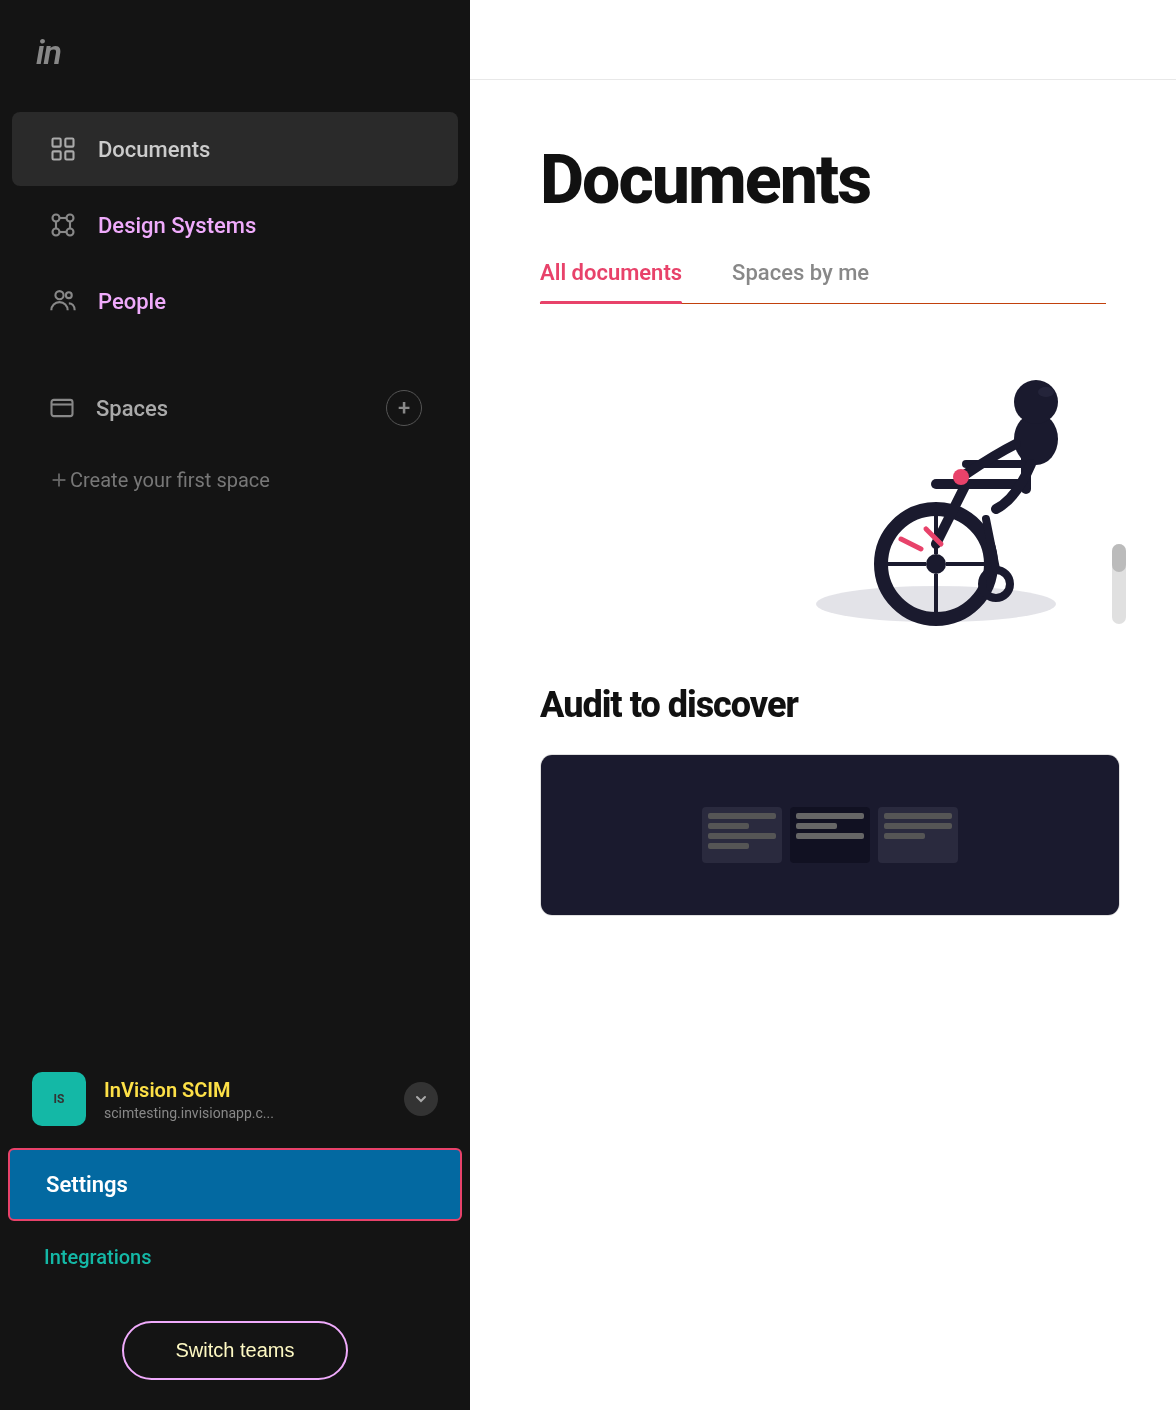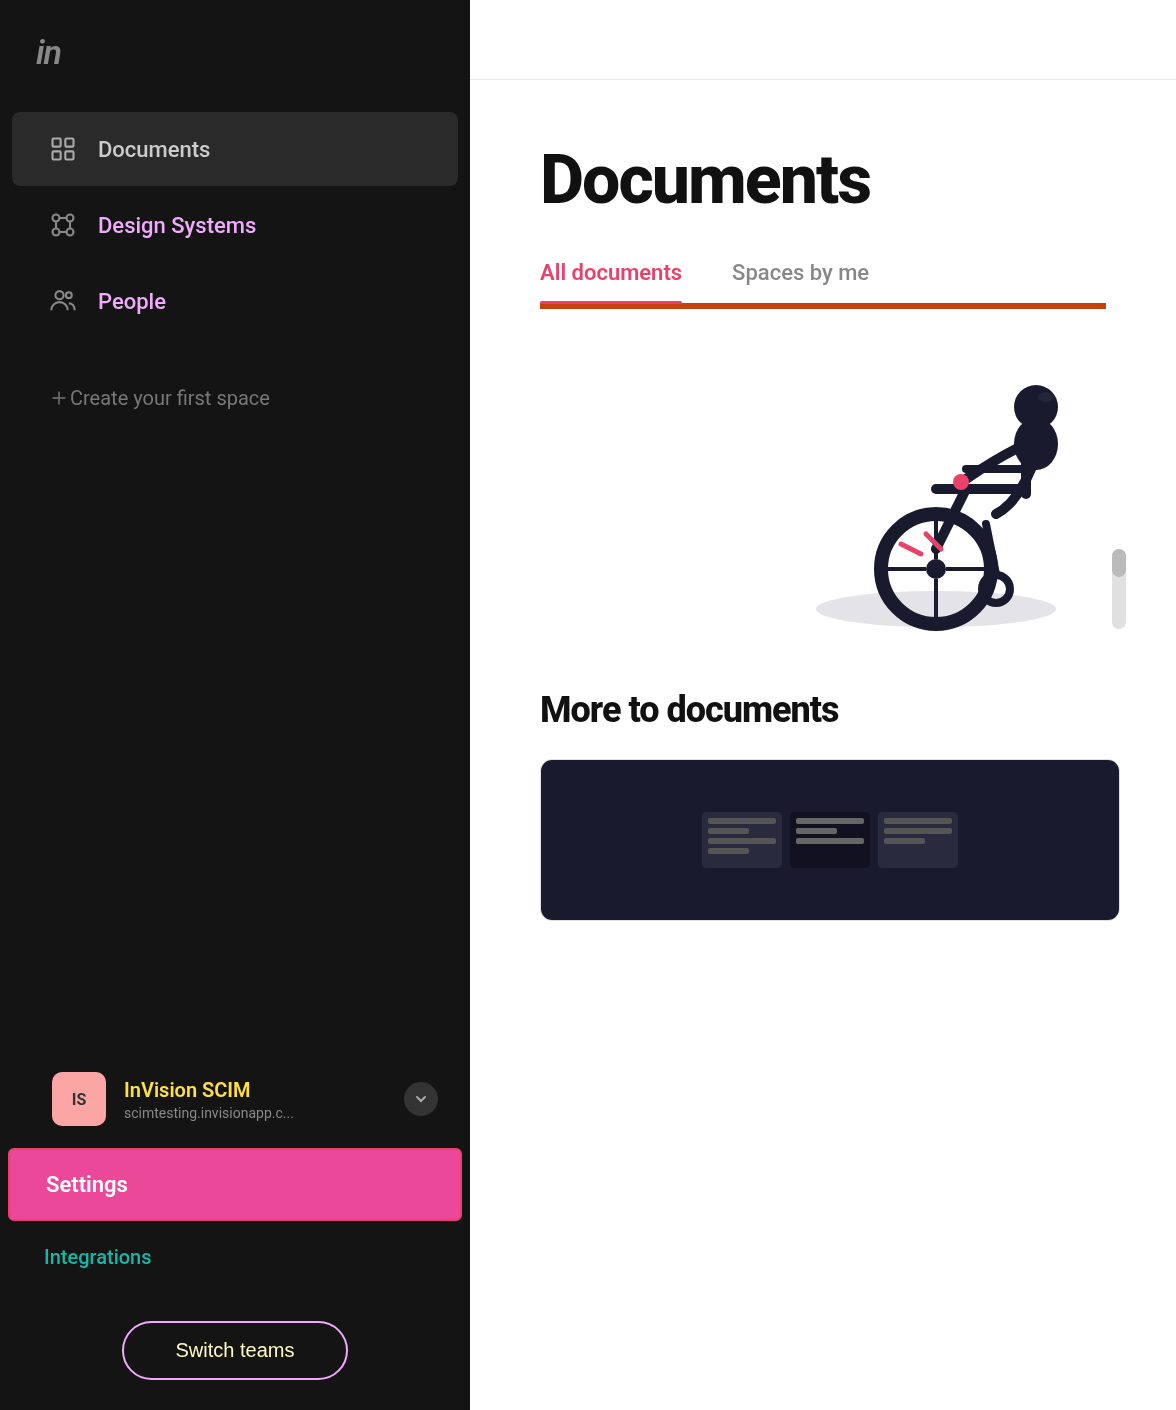--- a/index.html
+++ b/index.html
@@ -155,30 +155,29 @@
       align-items: center;
       gap: 18px;
       cursor: pointer;
       margin: 0 8px;
       border-radius: 8px;
     }
 
     .team-avatar {
       width: 54px;
       height: 54px;
-      background: #fca5a5;
+      background: #14b8a6;
       border-radius: 10px;
       display: flex;
       align-items: center;
       justify-content: center;
-      font-size: 16px;
+      font-size: 12px;
       font-weight: 700;
       color: #333;
       flex-shrink: 0;
-      margin-left: 20px;
     }
 
     .team-info {
       flex: 1;
       min-width: 0;
     }
 
     .team-name {
       color: #fde047;
       font-size: 20px;
@@ -219,21 +218,21 @@
       display: flex;
       align-items: center;
       padding: 22px 36px;
       color: #fff;
       font-size: 22px;
       font-weight: 600;
       cursor: pointer;
       border: 2.5px solid #e8426a;
       border-radius: 6px;
       margin: 4px 8px;
-      background: #ec4899;
+      background: #0369a1;
     }
 
     .dropdown-menu-item {
       display: flex;
       align-items: center;
       padding: 20px 36px;
       color: #14b8a6;
       font-size: 20px;
       font-weight: 500;
       cursor: pointer;
@@ -279,21 +278,21 @@
       font-size: 68px;
       font-weight: 800;
       color: #111;
       margin-bottom: 40px;
       letter-spacing: -2px;
     }
 
     .tabs {
       display: flex;
       gap: 50px;
-      border-bottom: 6px solid #c2410c;
+      border-bottom: 1px solid #c2410c;
       margin-bottom: 40px;
     }
 
     .tab {
       padding-bottom: 18px;
       font-size: 22px;
       cursor: pointer;
       color: #888;
       position: relative;
       font-weight: 500;
@@ -437,20 +436,30 @@
           <circle cx="9" cy="7" r="3.5" stroke="#888"></circle>
           <path d="M2 20c0-4 3-7 7-7s7 3 7 7" stroke="#888"></path>
           <circle cx="17" cy="7" r="2.5" stroke="#888"></circle>
           <path d="M17 14c2.5 0 5 2 5 6" stroke="#888"></path>
         </svg>
       </span>
       <span>People</span>
     </div>
 
     <div class="nav-section">
+      <div class="spaces-header">
+        <div class="spaces-header-left">
+          <svg viewBox="0 0 24 24" xmlns="http://www.w3.org/2000/svg">
+            <path d="M3 7c0-1.1.9-2 2-2h14a2 2 0 012 2v10a2 2 0 01-2 2H5a2 2 0 01-2-2V7z" stroke="#888"></path>
+            <path d="M3 9h18" stroke="#888"></path>
+          </svg>
+          <span>Spaces</span>
+        </div>
+        <div class="plus-btn">+</div>
+      </div>
 
       <div class="create-space">
         <svg viewBox="0 0 24 24" xmlns="http://www.w3.org/2000/svg">
           <line x1="12" y1="5" x2="12" y2="19"></line>
           <line x1="5" y1="12" x2="19" y2="12"></line>
         </svg>
         <span>Create your first space</span>
       </div>
     </div>
   </div>
@@ -543,21 +552,21 @@
 
         <circle cx="225" cy="133" r="8" fill="#e8426a"></circle>
 
         <path d="M 295 120 Q 280 155 260 165" stroke="#1a1a2e" stroke-width="10" fill="none" stroke-linecap="round"></path>
 
         <path d="M 190 185 L 205 200" stroke="#e8426a" stroke-width="5" stroke-linecap="round"></path>
         <path d="M 165 195 L 185 205" stroke="#e8426a" stroke-width="5" stroke-linecap="round"></path>
       </svg>
     </div>
 
-    <h2 class="more-to-discover">More to documents</h2>
+    <h2 class="more-to-discover">Audit to discover</h2>
 
     <div class="discover-card">
       <div class="discover-card-inner">
 
         <div class="screen-mock">
           <div class="screen-mock-bar full"></div>
           <div class="screen-mock-bar short"></div>
           <div class="screen-mock-bar full"></div>
           <div class="screen-mock-bar short"></div>
         </div>

